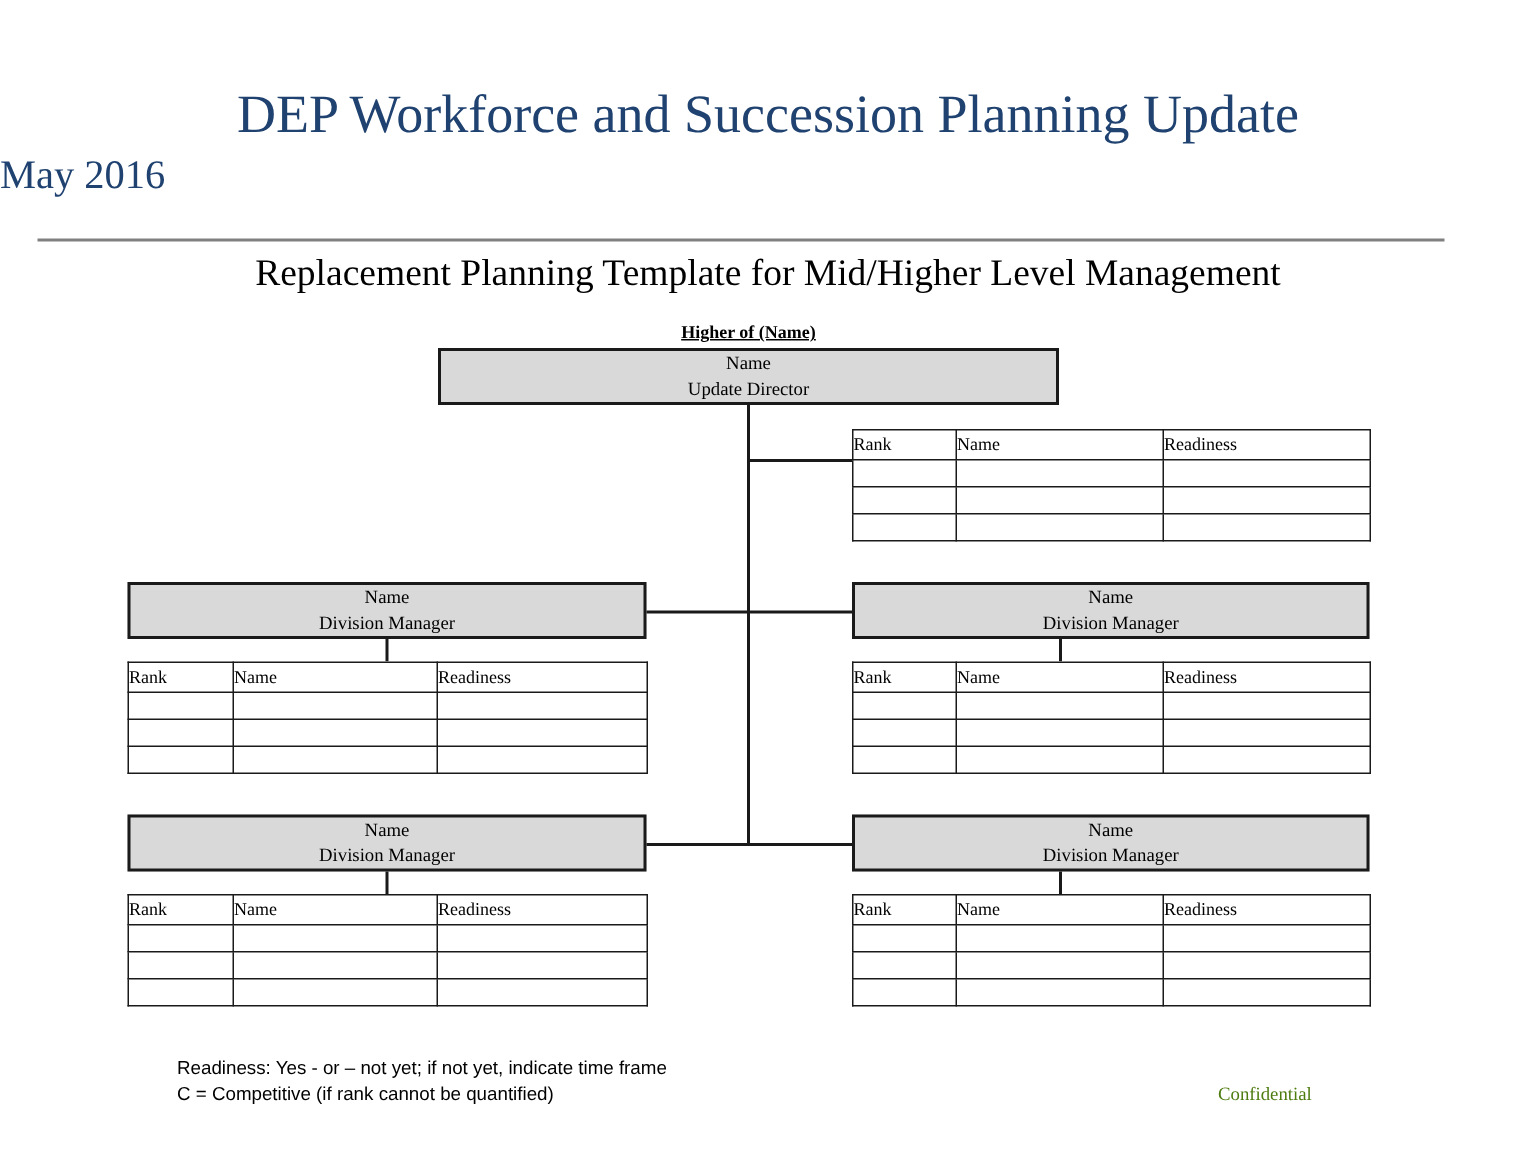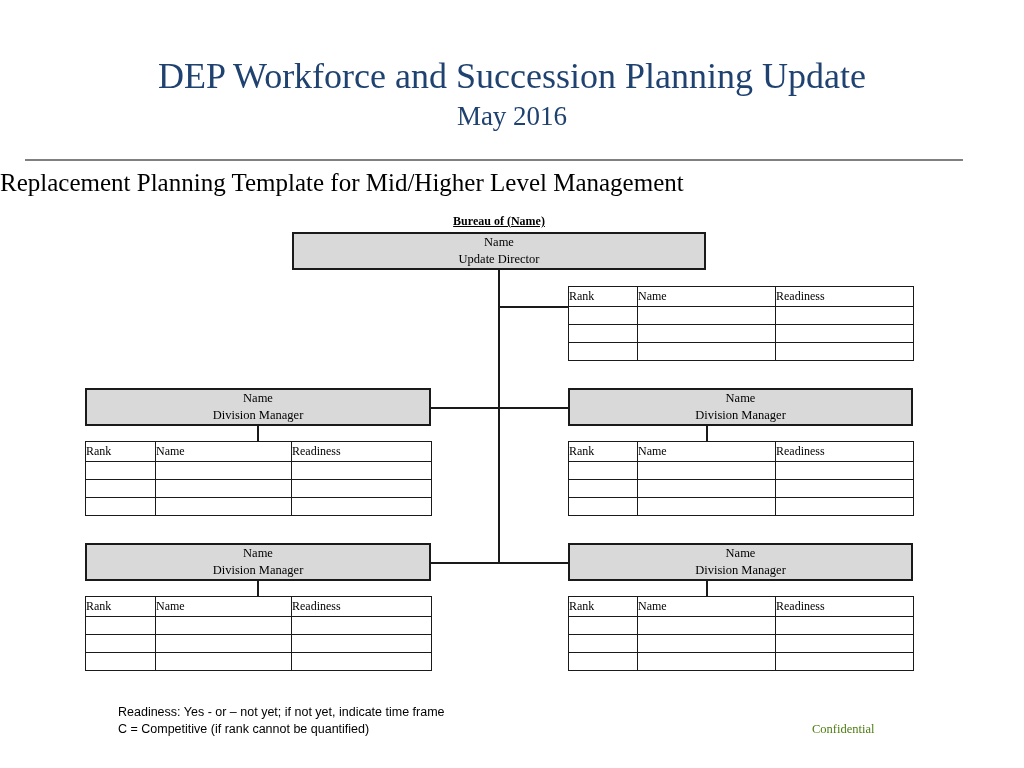--- a/index.html
+++ b/index.html
@@ -32,39 +32,40 @@
     font-size: 36px;
     line-height: 44px;
     color: #1F4270;
     white-space: nowrap;
   }
   .subtitle {
     position: absolute;
     left: 0;
     top: 100px;
     width: 1024px;
-    text-align: center;
+    text-align: left;
     font-size: 27px;
     line-height: 32px;
     color: #1F4270;
     white-space: nowrap;
   }
   .header-rule {
     position: absolute;
     left: 25px;
     top: 159px;
     width: 938px;
     height: 2px;
     background: #808080;
   }
   .section-title {
     position: absolute;
     left: 0;
     top: 168px;
     width: 1024px;
+    text-align: center;
     font-size: 25px;
     line-height: 30px;
     color: #000000;
     white-space: nowrap;
   }
 
   
   .bureau-label {
     position: absolute;
     font-size: 12px;
@@ -141,21 +142,21 @@
 </head>
 <body>
 
 <div id="slide">
 
   <div class="title">DEP Workforce and Succession Planning Update</div>
   <div class="subtitle">May 2016</div>
   <div class="header-rule"></div>
   <div class="section-title">Replacement Planning Template for Mid/Higher Level Management</div>
 
-  <div class="bureau-label" style="left:292px; top:214px; width:414px;">Bureau of (Name)</div>
+  <div class="bureau-label" style="left:292px; top:214px; width:414px;">Higher of (Name)</div>
 
   <div class="mgr-box" style="left:292px; top:232px; width:414px; height:38px;">
     <span class="ln">Name</span>
     <span class="ln">Update Director</span>
   </div>
 
   <div class="ln-v" style="left:498px; top:270px; height:294px;"></div>
 
   <div class="ln-h" style="left:498px; top:306px; width:71px;"></div>
 

